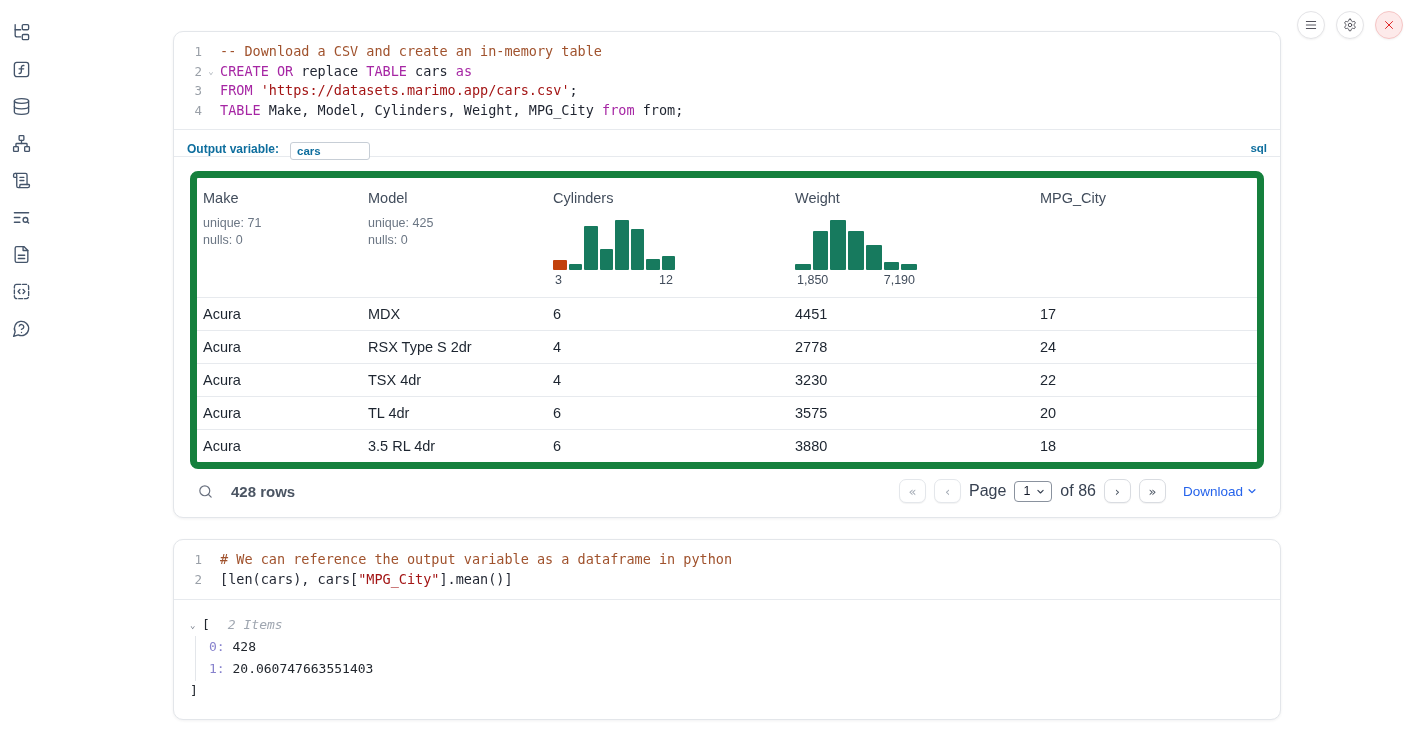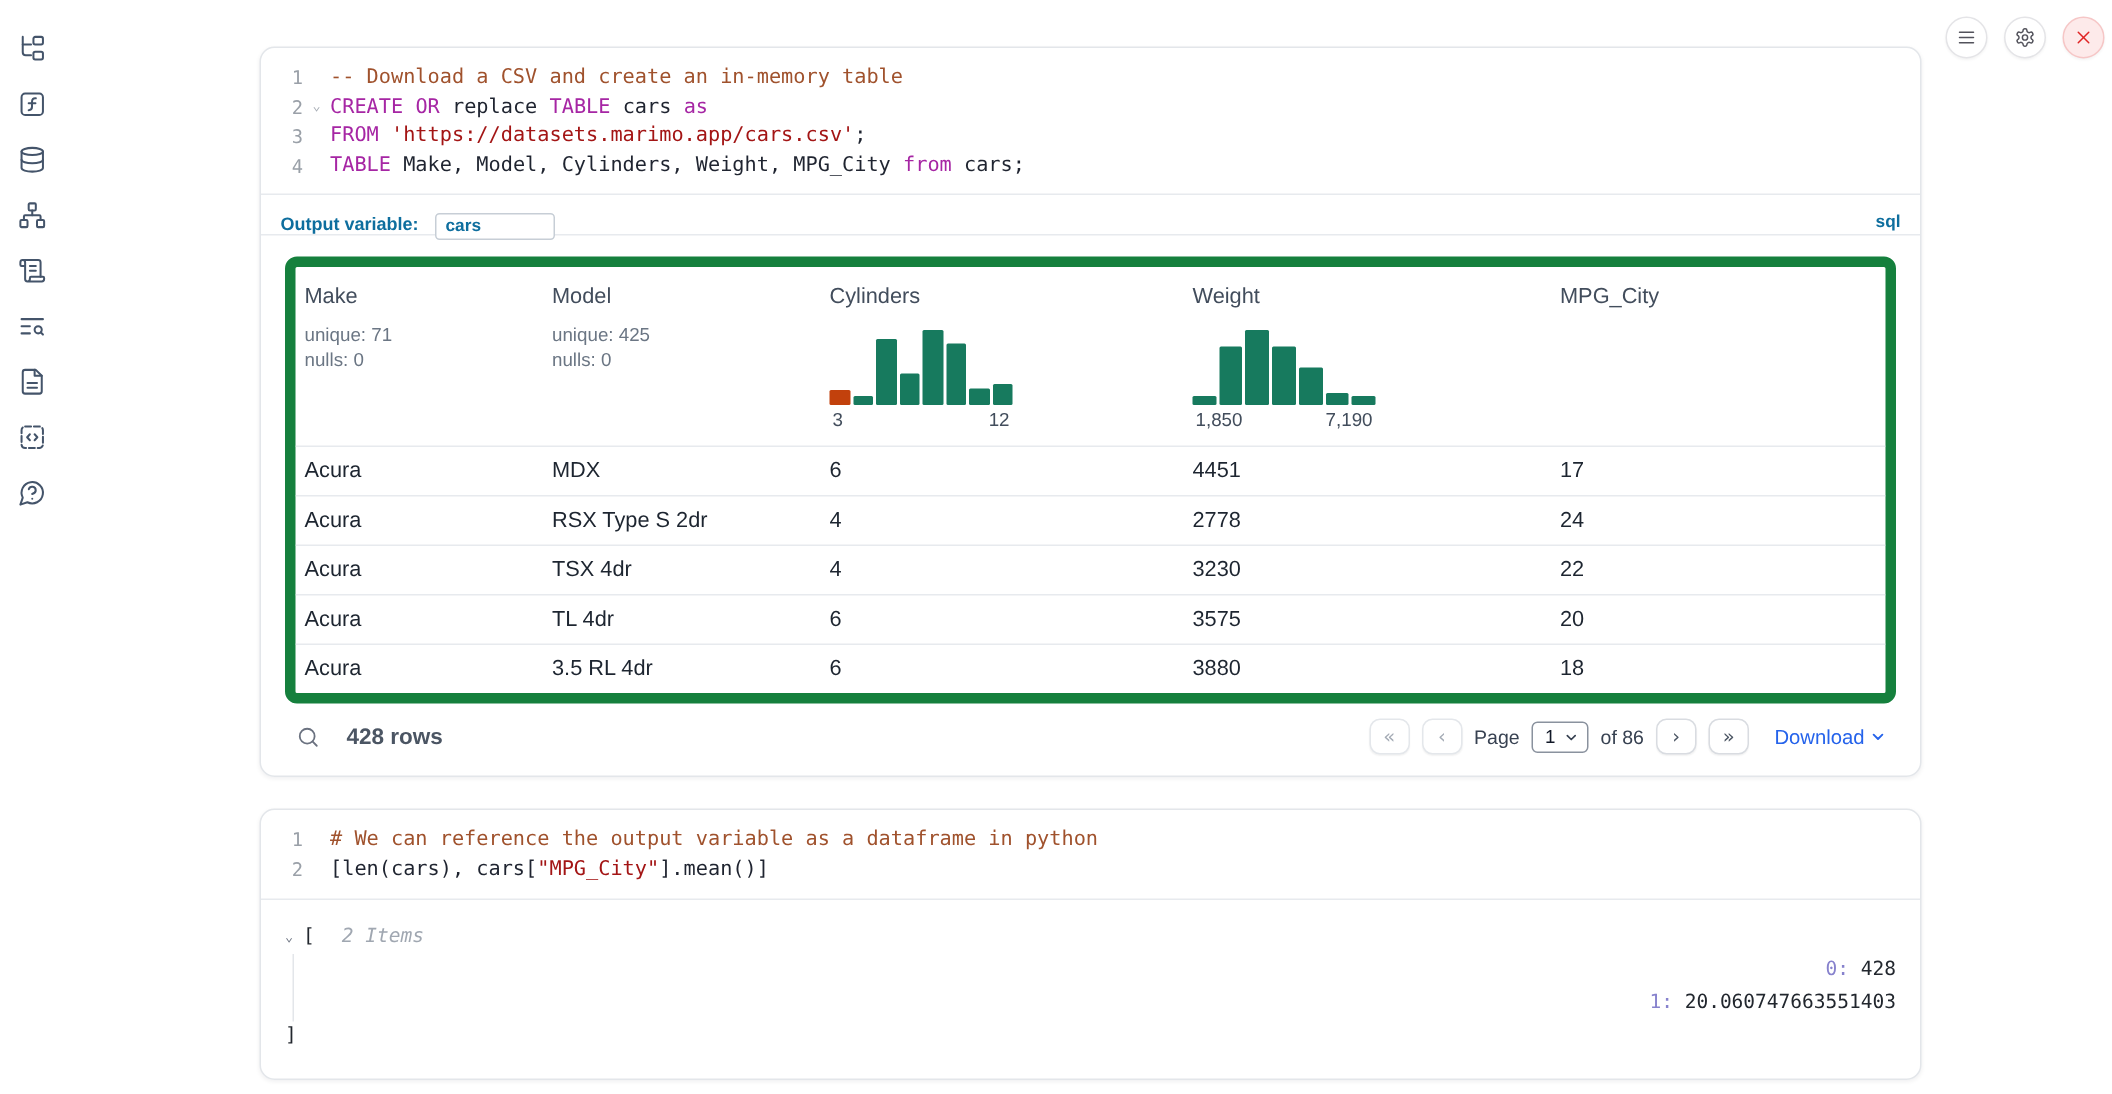--- a/index.html
+++ b/index.html
@@ -76,21 +76,21 @@
   .tf-left { display:flex; align-items:center; gap:17px;font-weight:bold; }
   .tf-left svg { width:17px; height:17px; color:#6b7280; }
   .rows-count { font-size:15px; color:#4b5563; }
   .tf-right { margin-left:auto; display:flex; align-items:center; gap:8px; }
   .pg-btn {
     width:27px; height:24px; border:1px solid #d9dce1; border-radius:7px; background:#fff;
     color:#4b5563; font-size:13px; display:flex; align-items:center; justify-content:center;
     box-shadow:0 1px 1px rgba(0,0,0,.05); cursor:pointer; padding:0; font-family:"DejaVu Sans", sans-serif;
   }
   .pg-btn.disabled { color:#a4abb5; border-color:#e4e7eb; }
-  .pg-label { font-size:13px; color:#374151; }
+  .pg-label { font-size:16px; color:#374151; }
   .page-select {
     display:flex; align-items:center; gap:6px; border:1px solid #8a929e; border-radius:4px;
     height:21px; padding:0 6px 0 8px; font-size:12.5px; color:#111827; cursor:pointer; background:#fff;
   }
   .page-select svg { width:9px; height:9px; color:#374151; }
   .download-btn {
     display:flex; align-items:center; gap:4px; margin-left:9px;
     color:#2563eb; font-size:13.5px; background:none; border:none; cursor:pointer; padding:0;
     font-family:"Liberation Sans", sans-serif;
   }
@@ -99,21 +99,21 @@
   
   .cell2 { margin-top:21px; }
   .py-output {
     border-top:1px solid #e7eaee; padding:14px 16px 18px 16px;
     font-family:"DejaVu Sans Mono", monospace; font-size:13px; color:#22272e;
   }
   .tree-row1 { display:flex; align-items:center; line-height:22px; }
   .tree-caret { color:#6b7280; font-size:9px; width:12px; cursor:pointer; }
   .muted { color:#a0a7b1; font-style:italic; margin-left:18px; }
   .tree-items { margin-left:5px; border-left:1px solid #e3e6ea; padding-left:13px; }
-  .tree-entry { line-height:22.5px;text-align:right; }
+  .tree-entry { line-height:22.5px; }
   .idx { color:#8782cd; }
   .tree-close { line-height:20px; }
 </style>
 </head>
 <body>
 
 <div class="page">
 
   <aside class="sidebar">
     <button class="sb-btn">
@@ -225,21 +225,21 @@
             <span class="code-text"><span class="tok-kw">CREATE</span><span class="tok-p"> </span><span class="tok-kw">OR</span><span class="tok-p"> replace </span><span class="tok-kw">TABLE</span><span class="tok-p"> cars </span><span class="tok-kw">as</span></span>
           </div>
           <div class="code-line">
             <span class="gutter">3</span>
             <span class="foldcol"></span>
             <span class="code-text"><span class="tok-kw">FROM</span><span class="tok-p"> </span><span class="tok-str">'https://datasets.marimo.app/cars.csv'</span><span class="tok-p">;</span></span>
           </div>
           <div class="code-line">
             <span class="gutter">4</span>
             <span class="foldcol"></span>
-            <span class="code-text"><span class="tok-kw">TABLE</span><span class="tok-p"> Make, Model, Cylinders, Weight, MPG_City </span><span class="tok-kw">from</span><span class="tok-p"> cars;</span></span>
+            <span class="code-text"><span class="tok-kw">TABLE</span><span class="tok-p"> Make, Model, Cylinders, Weight, MPG_City </span><span class="tok-kw">from</span><span class="tok-p"> from;</span></span>
           </div>
         </div>
 
       <div class="outvar-row">
         <span class="outvar-label">Output variable:</span>
         <input class="outvar-input" value="cars" style="">
         <span class="lang-badge">sql</span>
       </div>
 
       <div class="cell-output">

